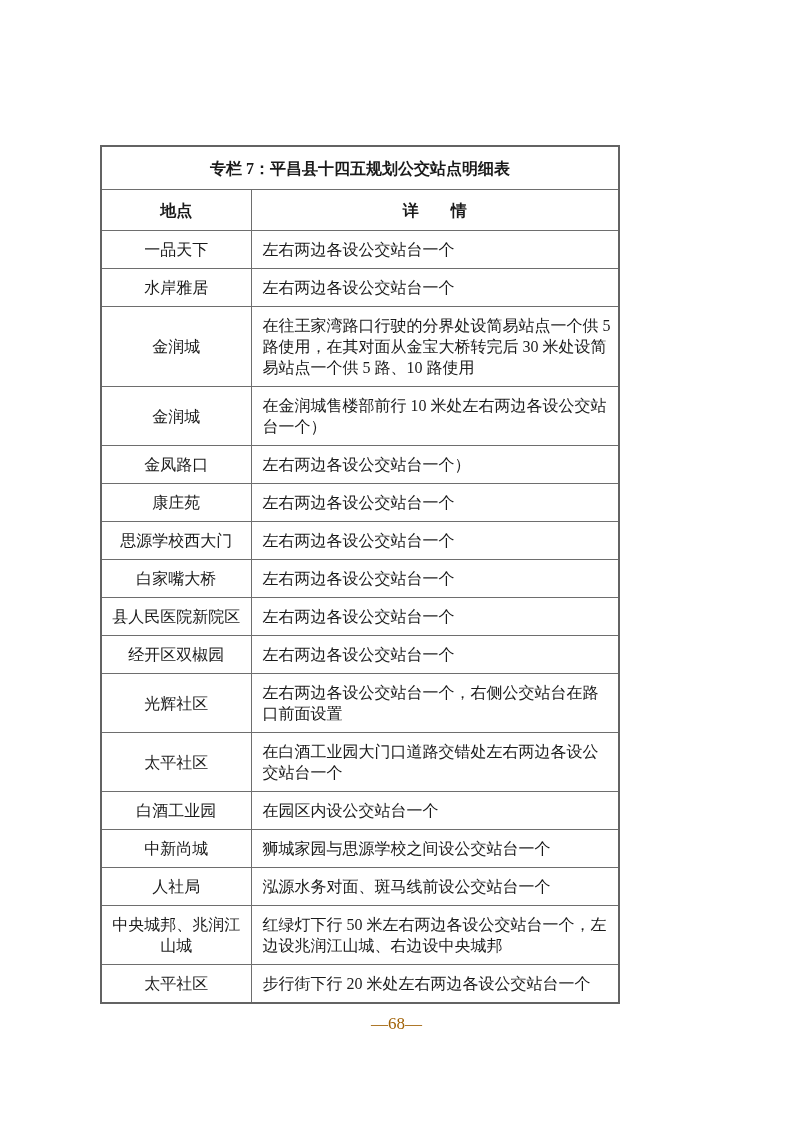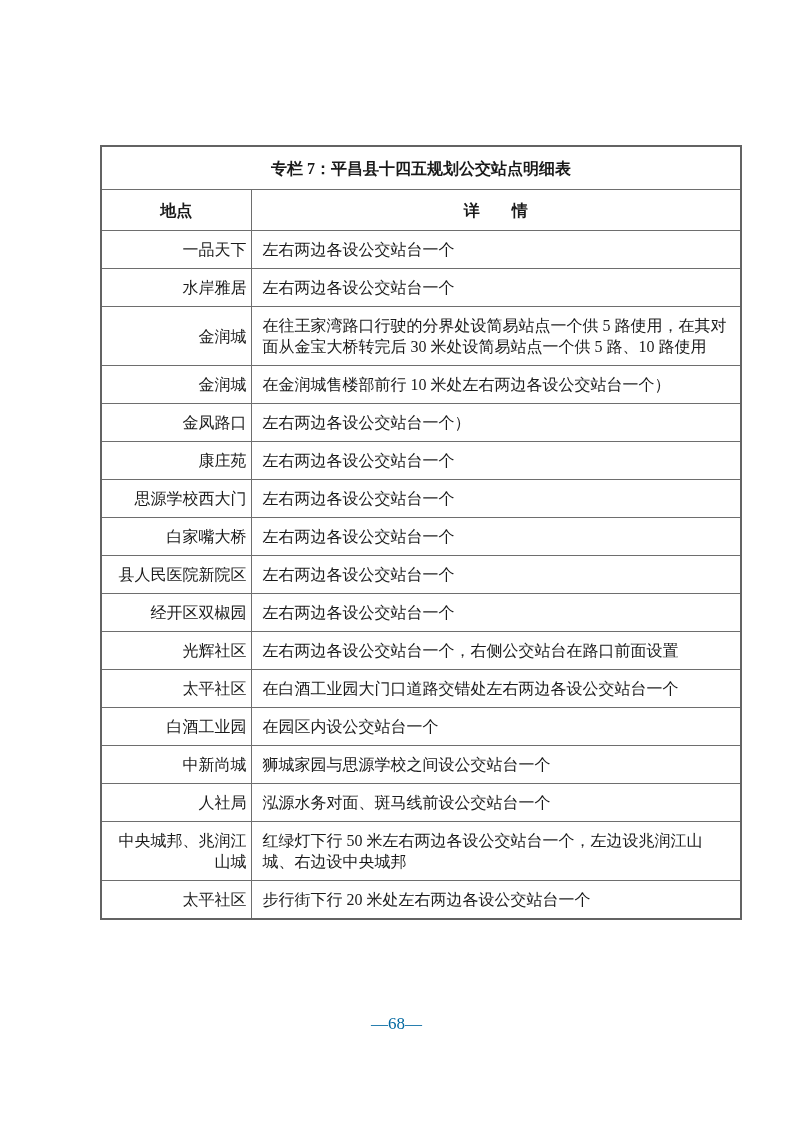--- a/index.html
+++ b/index.html
@@ -11,21 +11,21 @@
     width: 793px;
     height: 1122px;
     position: relative;
     font-family: "Liberation Serif", "DejaVu Serif", serif;
     color: #1a1a1a;
   }
   .doc-table {
     position: absolute;
     left: 100px;
     top: 145px;
-    width: 642px;
+    width: 520px;
     border-collapse: collapse;
     table-layout: fixed;
     border: 2px solid #636363;
   }
   .doc-table td, .doc-table th {
     border: 1px solid #6e6e6e;
     font-size: 16px;
     line-height: 21px;
     vertical-align: middle;
   }
@@ -37,35 +37,35 @@
     padding: 2px 4px;
   }
   .header-loc, .header-detail {
     font-weight: bold;
     text-align: center;
     height: 36px;
     padding: 2px 4px;
   }
   .col-loc { width: 150px; }
   .loc {
-    text-align: right;
+    text-align: center;
     padding: 8px 4px;
   }
   .detail {
     text-align: left;
     padding: 8px 6px 8px 11px;
   }
   .page-number {
     position: absolute;
     top: 1014px;
     left: 0;
     width: 100%;
     text-align: center;
     font-size: 17px;
-    color: #0369a1;
+    color: #a16207;
   }
 </style>
 </head>
 <body>
 
 <table class="doc-table">
   <colgroup>
     <col class="col-loc">
     <col>
   </colgroup>

